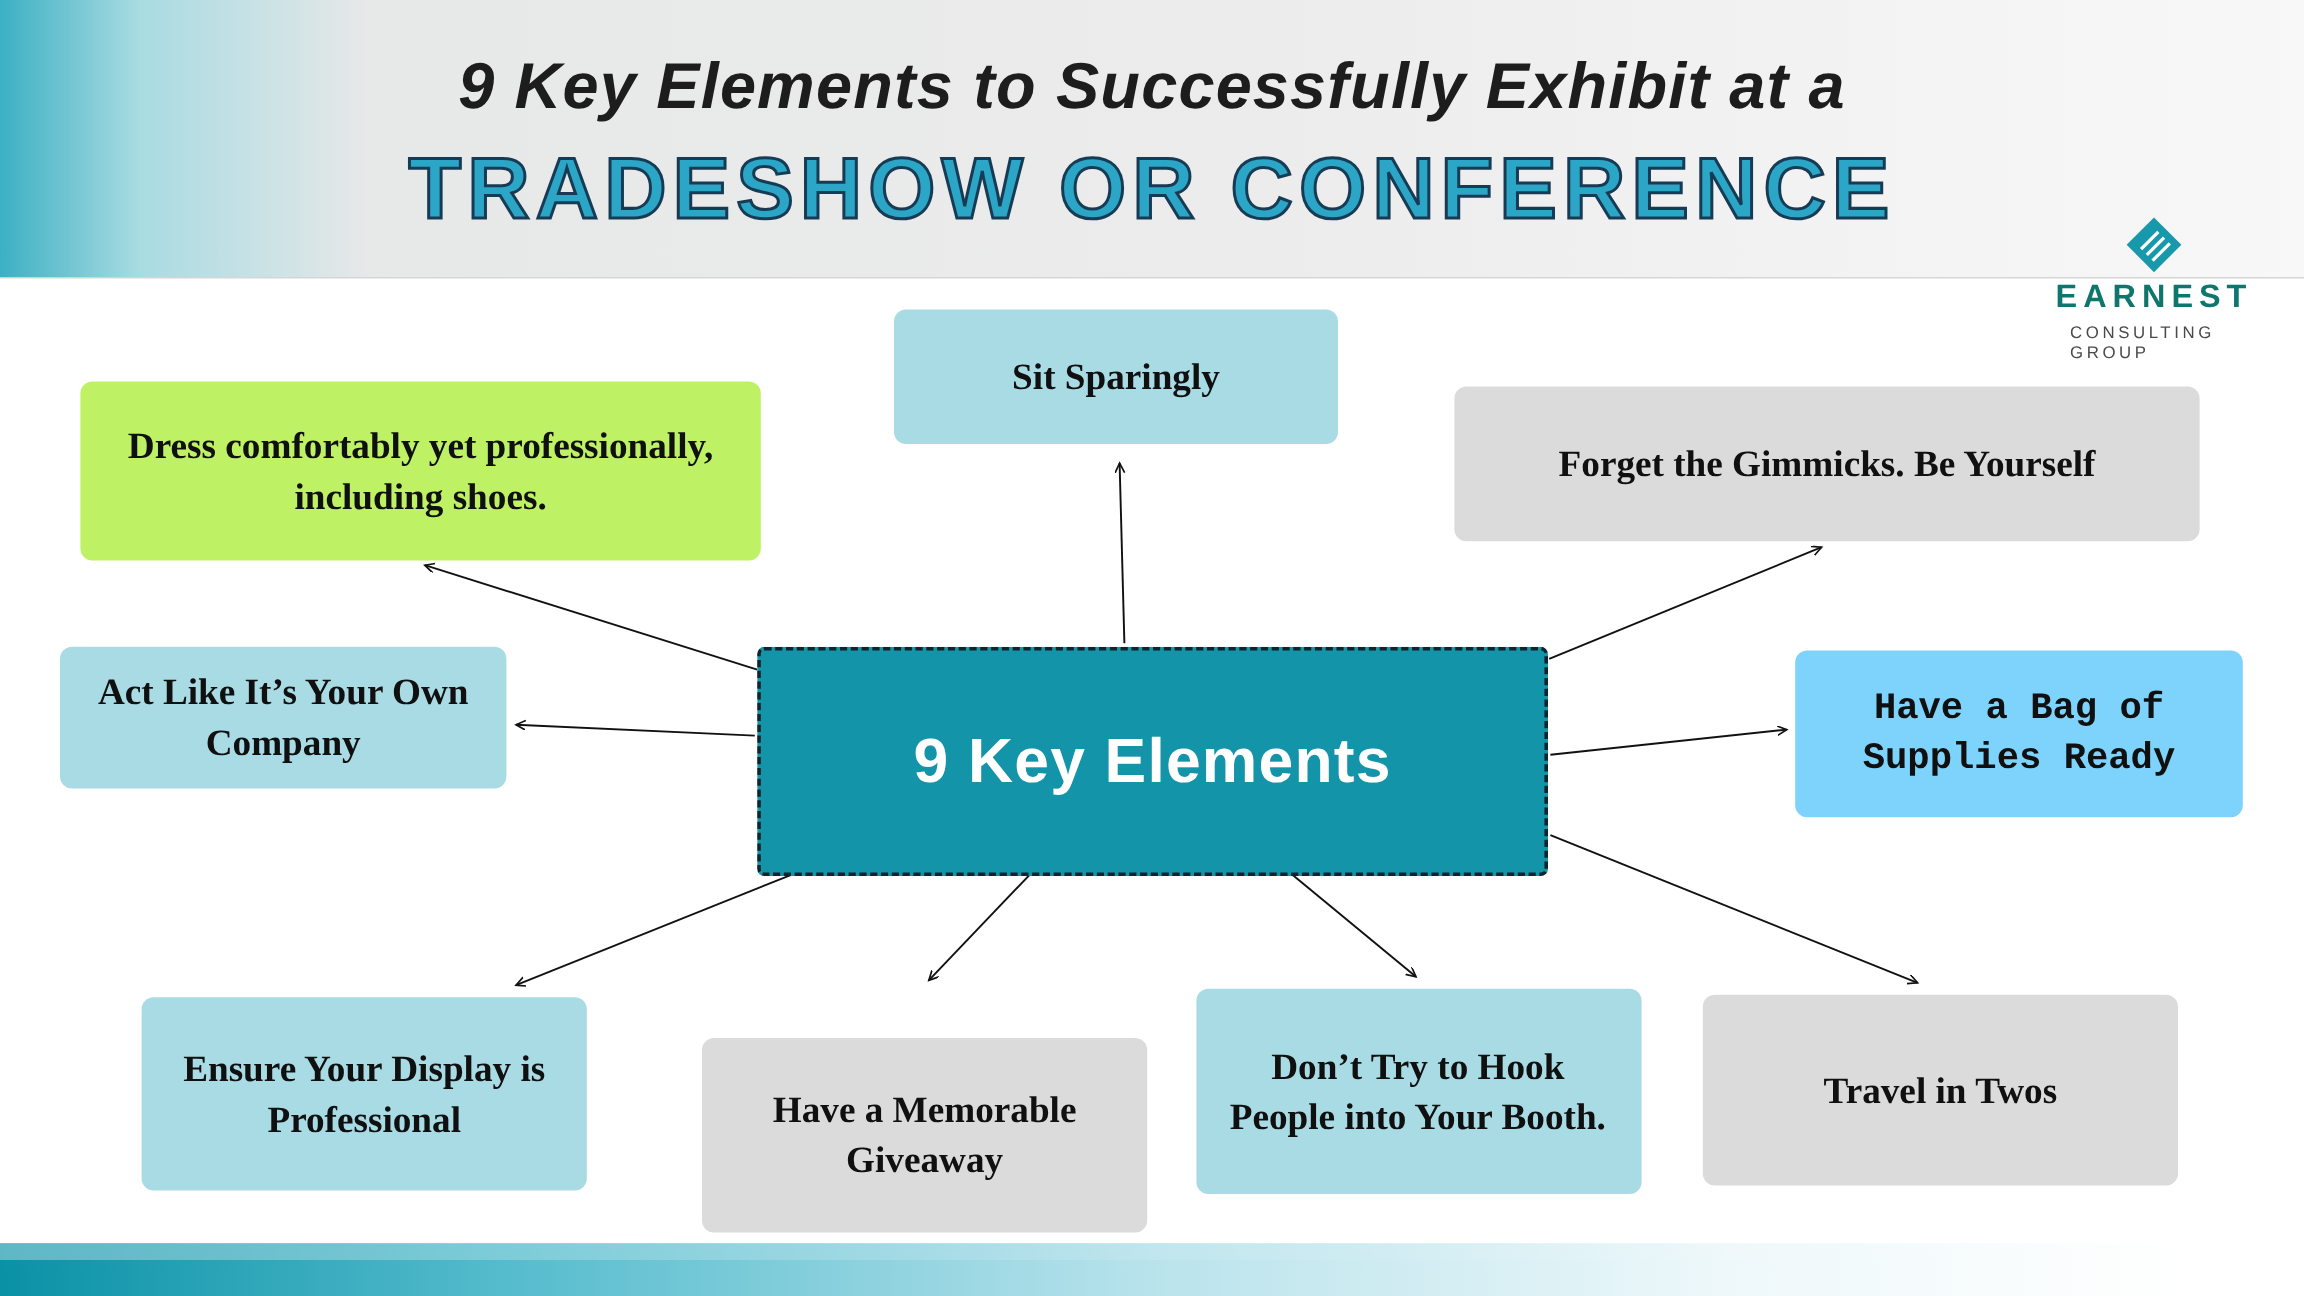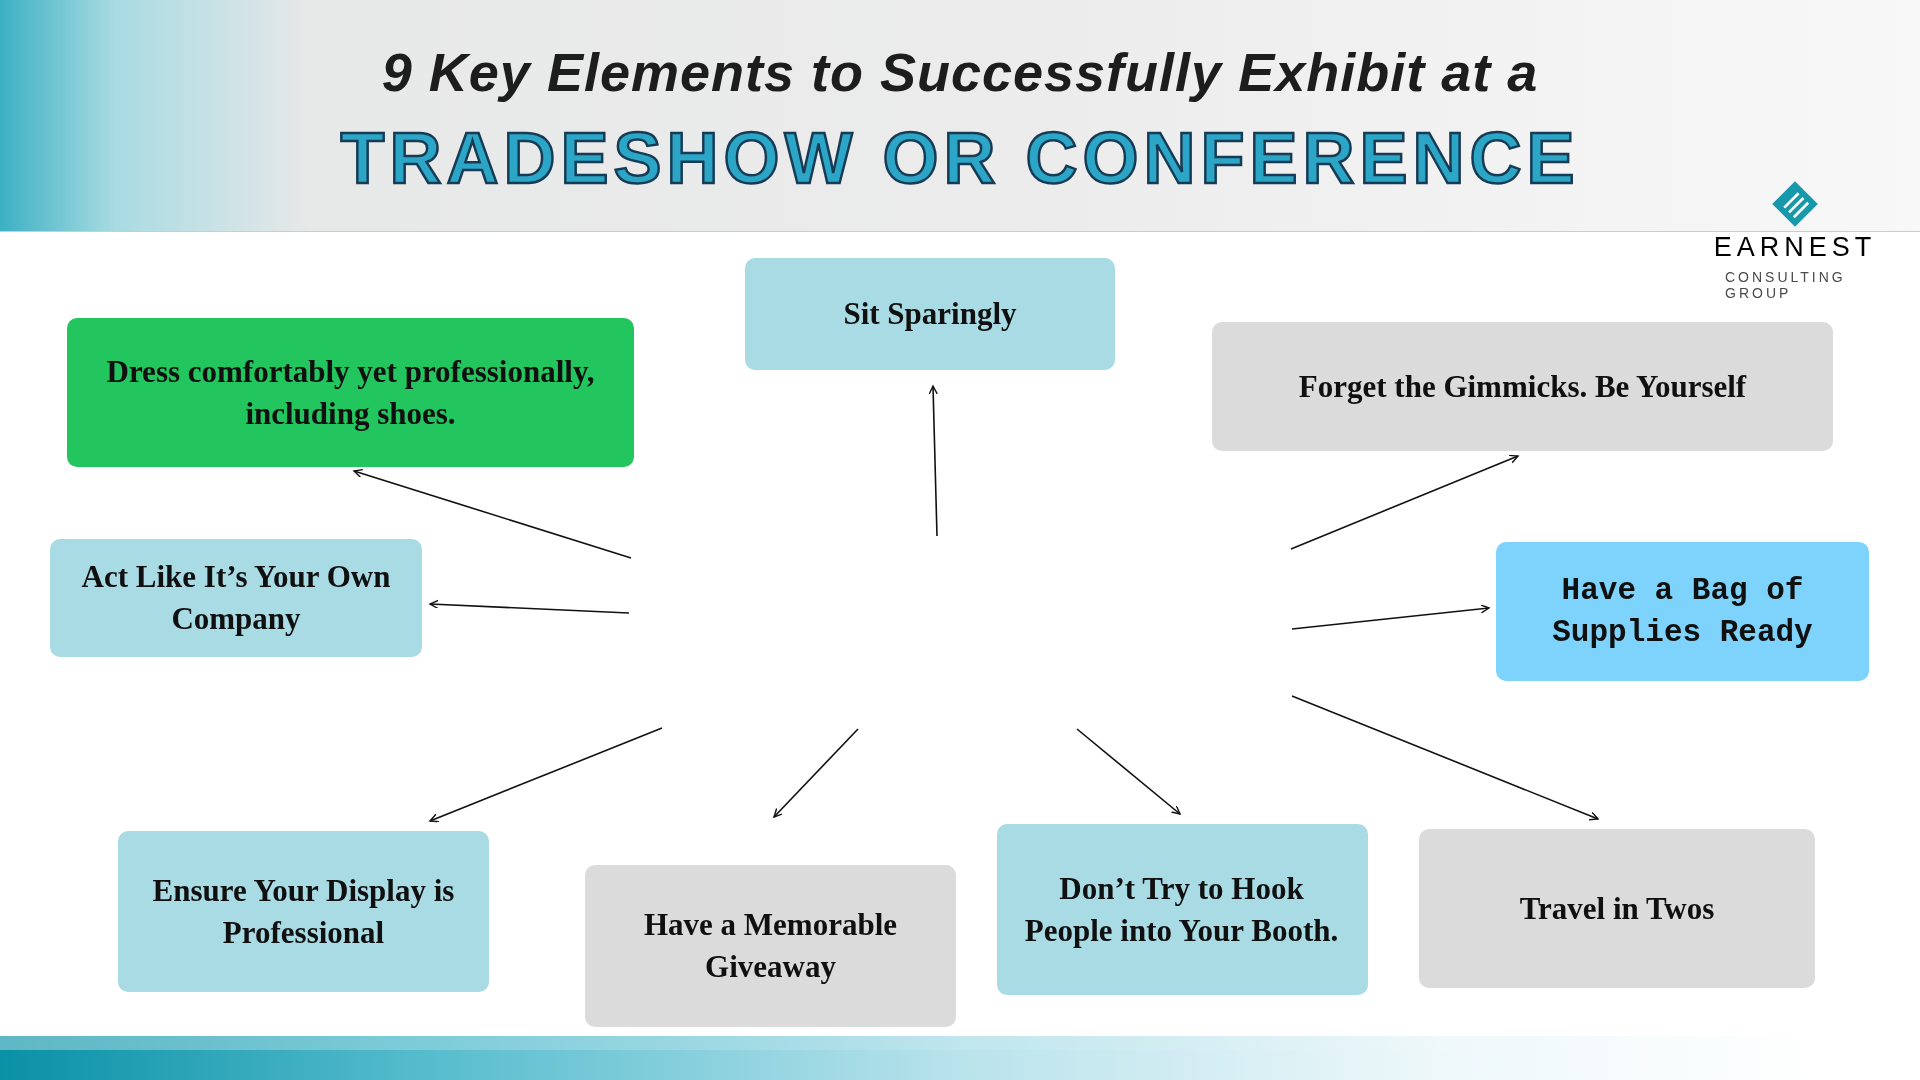--- a/index.html
+++ b/index.html
@@ -26,22 +26,22 @@
     text-shadow:0 0 1px #173b54;
   }
 
   
   .logo {
     position:absolute; left:1700px; top:180px; width:190px;
     display:flex; flex-direction:column; align-items:center;
   }
   .logo-icon { width:48px; height:48px; }
   .logo-name {
-    margin-top:4px; font-size:27px; font-weight:normal; letter-spacing:5px;
-    color:#000000;
+    margin-top:4px; font-size:27px; font-weight:bold; letter-spacing:5px;
+    color:#0f766e;
   }
   .logo-sub {
     margin-top:6px; font-size:14px; letter-spacing:3px; color:#4a4a4a;padding-left:25px;
   }
 
   
   .node {
     position:absolute; display:flex; align-items:center; justify-content:center;
     text-align:center; border-radius:10px; padding:10px 18px;
     font-family:"Liberation Serif", serif; font-weight:bold;
@@ -114,21 +114,21 @@
       <line x1="662" y1="728" x2="430" y2="821" marker-end="url(#arrow)"></line>
       <line x1="858" y1="729" x2="774" y2="817" marker-end="url(#arrow)"></line>
       <line x1="1077" y1="729" x2="1180" y2="814" marker-end="url(#arrow)"></line>
       <line x1="1292" y1="696" x2="1598" y2="819" marker-end="url(#arrow)"></line>
     </g>
   </svg>
 
   <div class="node node-sit" style="background: rgb(169, 219, 229);">
       <span>Sit Sparingly</span>
     </div>
-  <div class="node node-dress" style="background: #22c55e; border-radius: 10px;">
+  <div class="node node-dress" style="background: #bef264; border-radius: 10px;">
       <span>Dress comfortably yet professionally, including shoes.</span>
     </div>
   <div class="node node-forget" style="background: rgb(219, 219, 219);">
       <span>Forget the Gimmicks. Be Yourself</span>
     </div>
   <div class="node node-act" style="background: rgb(169, 219, 229);">
       <span>Act Like It’s Your Own Company</span>
     </div>
   <div class="node node-bag" style="background: #7dd3fc; font-family: Liberation Mono, monospace;">
       <span>Have a Bag of Supplies Ready</span>
@@ -139,18 +139,21 @@
   <div class="node node-giveaway" style="background: rgb(219, 219, 219); margin-top: 38px;">
       <span>Have a Memorable Giveaway</span>
     </div>
   <div class="node node-hook" style="background: rgb(169, 219, 229); padding-left: 16px;">
       <span>Don’t Try to Hook People into Your Booth.</span>
     </div>
   <div class="node node-travel" style="background: rgb(219, 219, 219);">
       <span>Travel in Twos</span>
     </div>
 
+  <div class="center-node" style="background: rgb(20, 148, 168);">
+    <span>9 Key Elements</span>
+  </div>
 
   <div class="bottom-band">
     <div class="bottom-band-inner"></div>
   </div>
 
 </div>
 
 </body></html>

